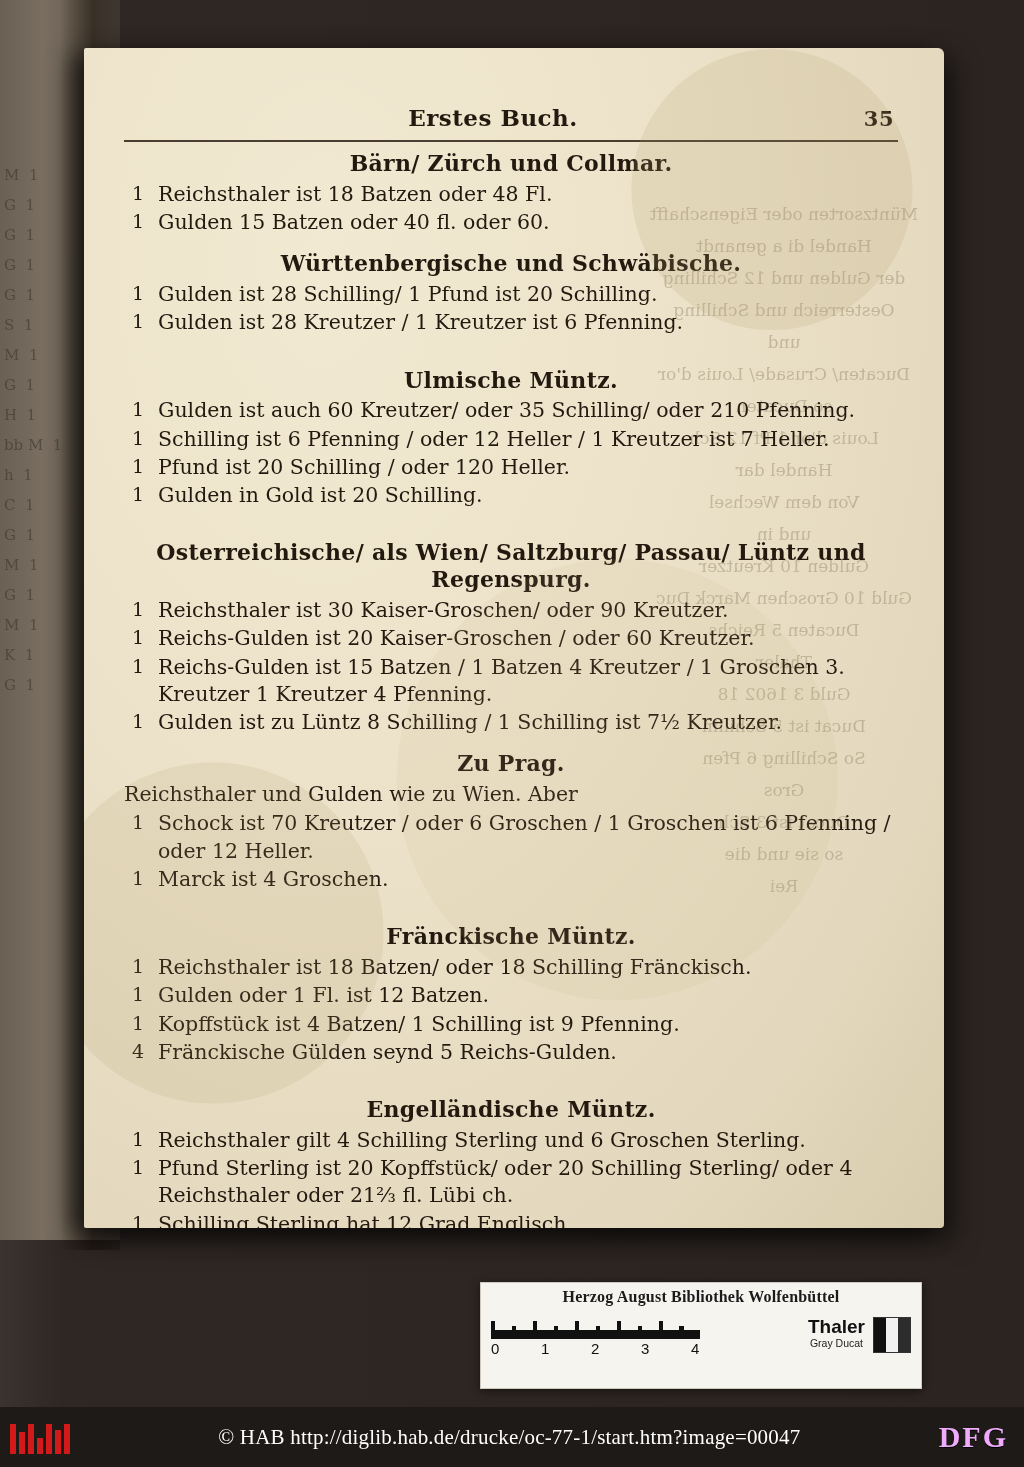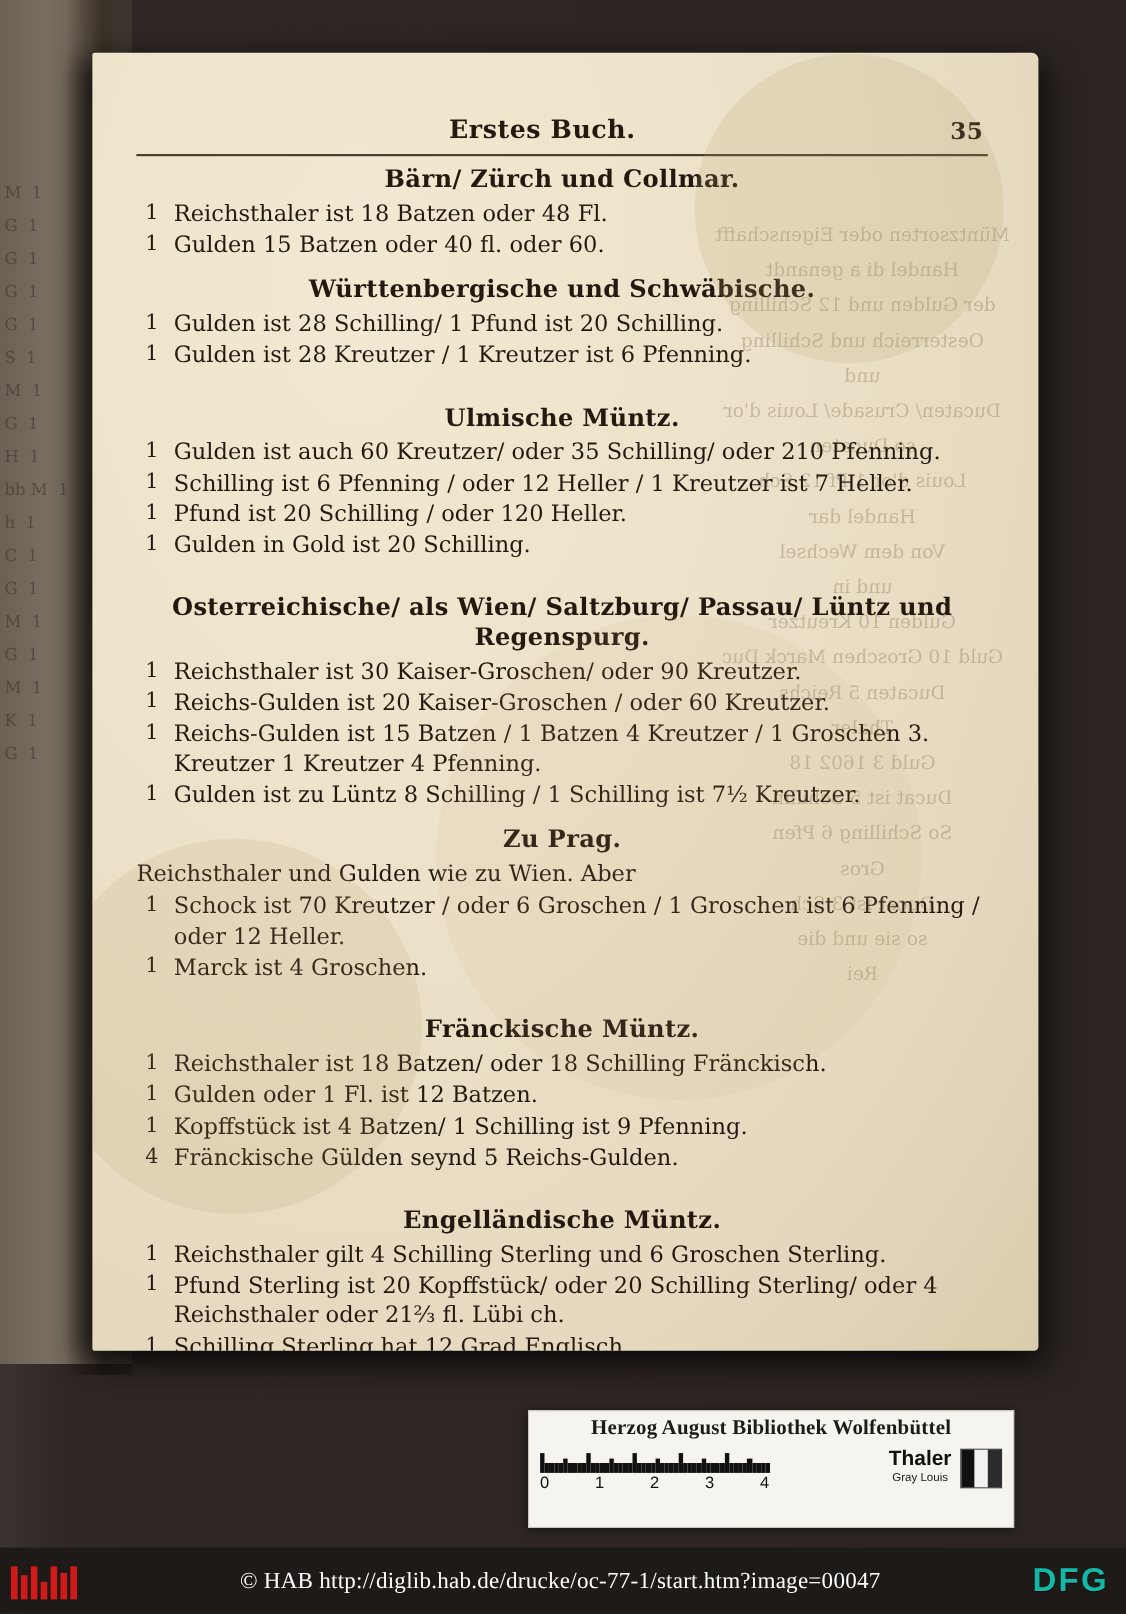--- a/index.html
+++ b/index.html
@@ -174,21 +174,21 @@
     top: 1282px;
     width: 440px;
     height: 105px;
     background: #f6f4ef;
     border: 1px solid #cfc9bd;
     box-shadow: 0 2px 8px rgba(0,0,0,0.5);
   }
   .target .hab {
     text-align: center;
     font-family: "Liberation Serif", serif;
-    font-size: 19px;
+    font-size: 16px;
     font-weight: 700;
     color: #1b1b1b;
     padding-top: 5px;
     letter-spacing: 0.2px;
   }
   .ruler {
     position: absolute;
     left: 10px;
     top: 36px;
     width: 250px;
@@ -259,22 +259,22 @@
   .credit-text {
     flex: 1 1 auto;
     text-align: center;
     color: #ffffff;
     font-family: "Liberation Serif", serif;
     font-size: 21px;
     letter-spacing: 0.2px;
   }
   .dfg {
     margin-right: 16px;
-    color: #14b8a6;
-    font-family: Liberation Sans, sans-serif;
+    color: #f0abfc;
+    font-family: Liberation Serif, serif;
     font-size: 30px;
     font-weight: 700;
     letter-spacing: 2px;
     text-shadow: 0 1px 0 #000;
   }
 </style>
 </head>
 <body>
 
 <div class="scan">
@@ -446,21 +446,21 @@
         <span>0</span>
         <span>1</span>
         <span>2</span>
         <span>3</span>
         <span>4</span>
       </div>
     </div>
 
     <div class="kodak">
       <div class="k1">Thaler</div>
-      <div class="k2">Gray Louis</div>
+      <div class="k2">Gray Ducat</div>
     </div>
 
     <div class="greypatch">
       <i style="background:#111"></i>
         <i style="background:#f2f2f2"></i>
         <i style="background:#2c2c2c"></i>
     </div>
   </div>
 
   <div class="creditbar">

